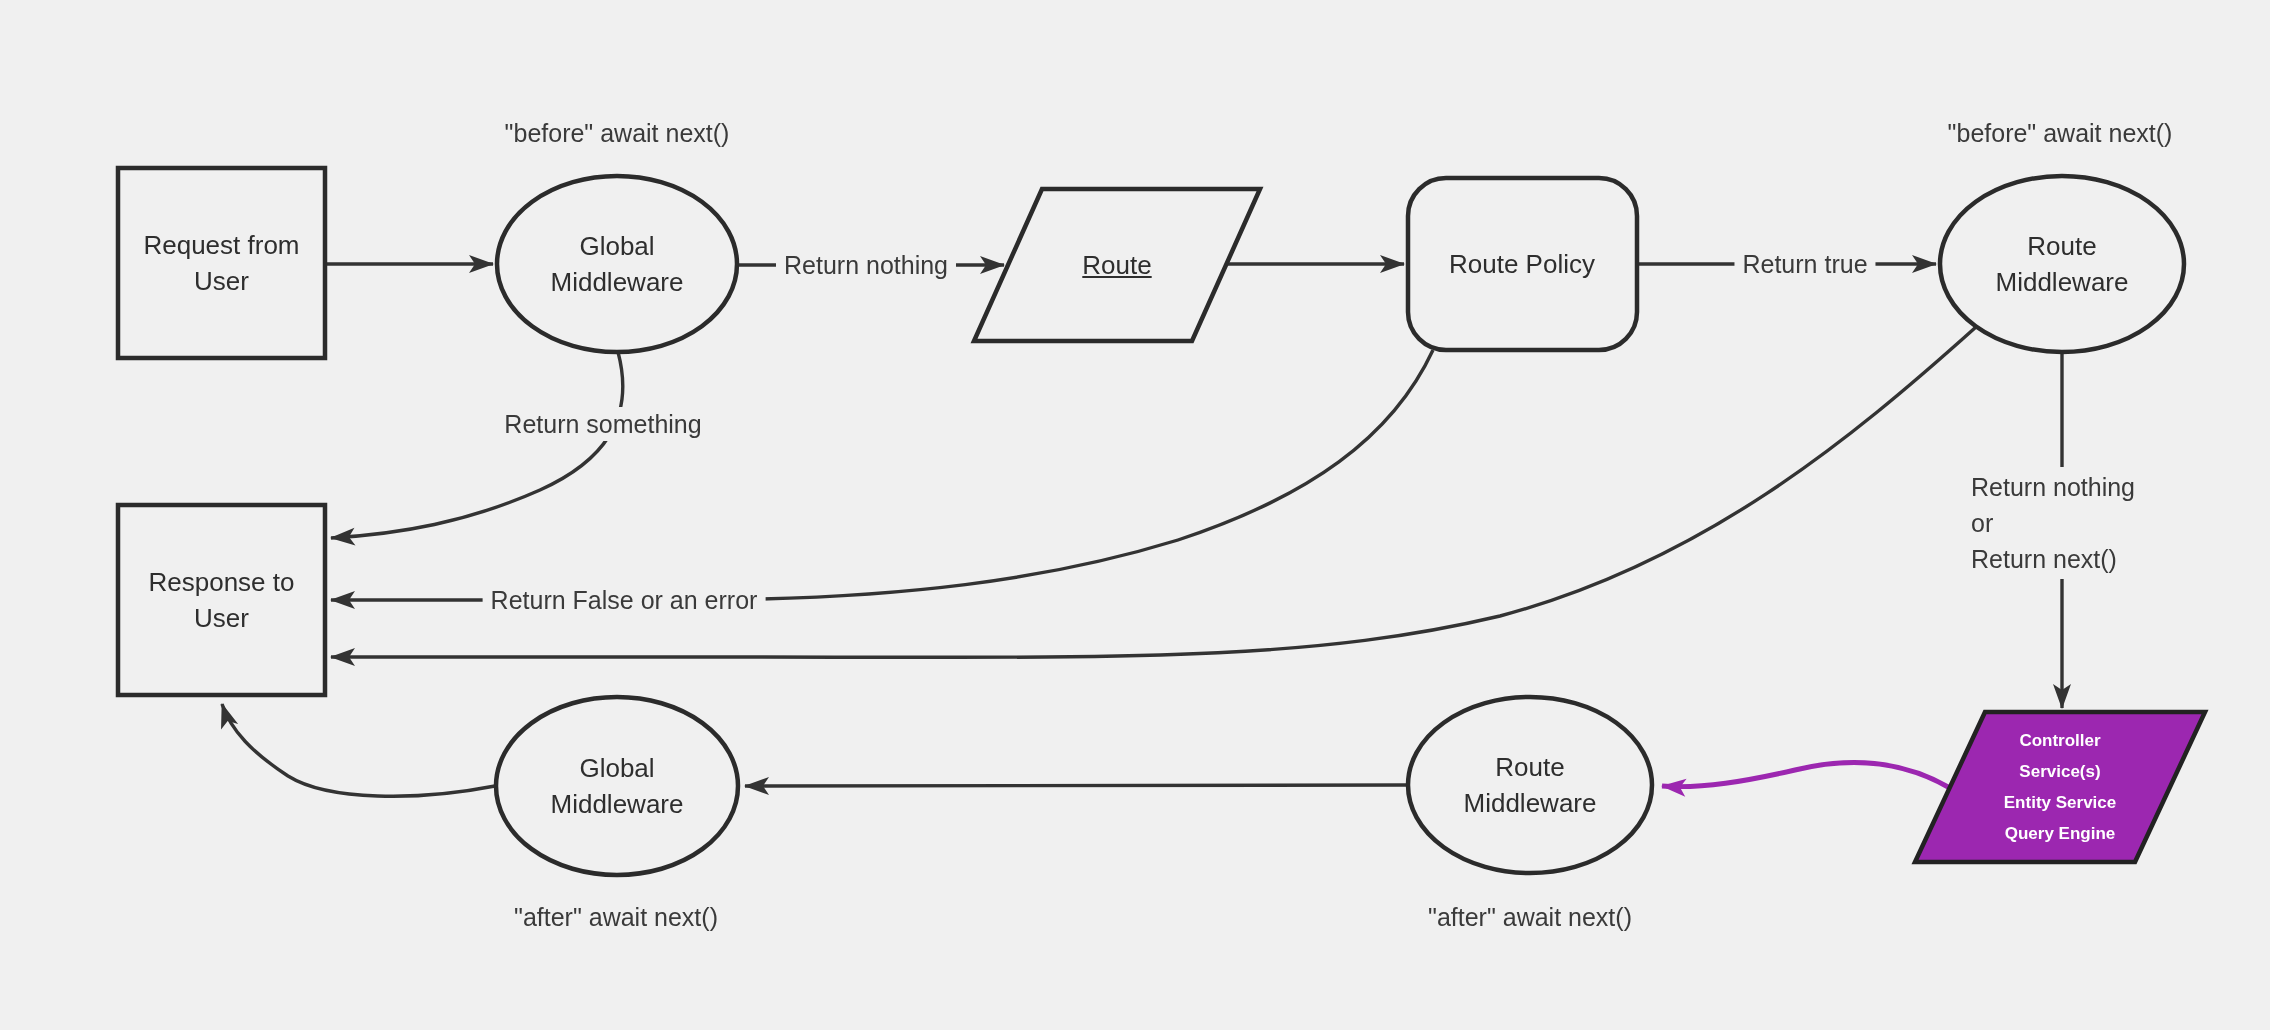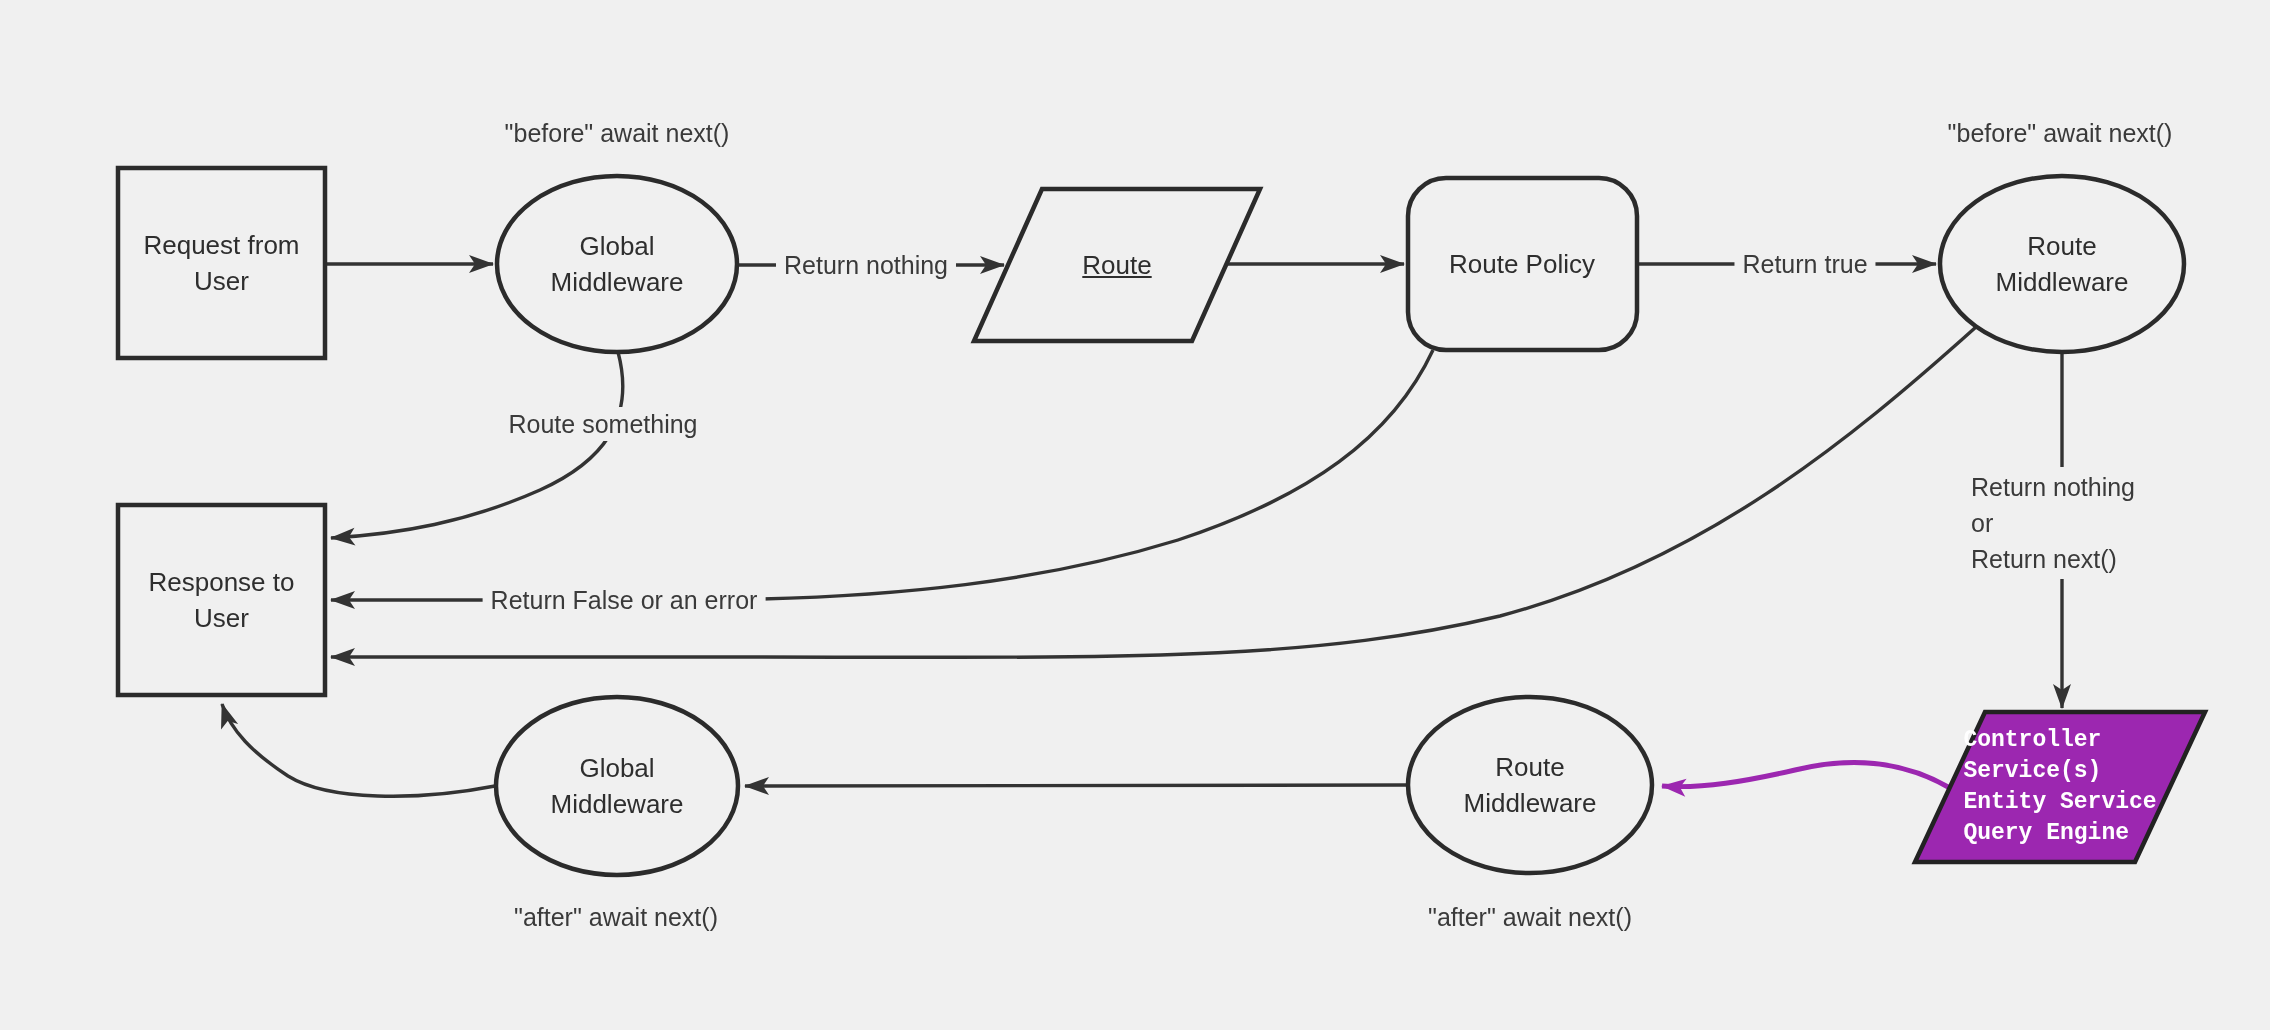--- a/index.html
+++ b/index.html
@@ -27,22 +27,23 @@
   }
   .edge-label.multiline{
     transform:translateY(-50%);
     white-space:pre-line;
     text-align:left;
     line-height:36px;
   }
   .purple-label{
     position:absolute;z-index:2;
     transform:translate(-50%,-50%);
+    text-align:center;
     white-space:pre-line;
-    font-size:23px;line-height:31px;font-weight:bold;color:#ffffff;font-family:Liberation Mono, monospace;
+    font-size:17px;line-height:31px;font-weight:bold;color:#ffffff;
   }
 </style>
 </head>
 <body>
 
 <div id="canvas">
 
   <svg id="diagram-svg" width="2270" height="1030" viewBox="0 0 2270 1030">
     <defs>
       <marker id="arrow-dark" viewBox="0 0 27 20" refX="25" refY="10" markerWidth="27" markerHeight="20" markerUnits="userSpaceOnUse" orient="auto">
@@ -88,21 +89,21 @@
   <div class="node-label" style="left:517px;top:708px;width:200px;height:156px;">Global Middleware</div>
   <div class="purple-label" style="left:2060px;top:787px;">Controller
 Service(s)
 Entity Service
 Query Engine</div>
 
   <div class="edge-label" style="left:617px;top:133px;">"before" await next()</div>
   <div class="edge-label" style="left:2060px;top:133px;">"before" await next()</div>
   <div class="edge-label" style="left:866px;top:265px;">Return nothing</div>
   <div class="edge-label" style="left:1761px;top:264px;margin-left:44px;">Return true</div>
-  <div class="edge-label" style="left:603px;top:424px;">Route something</div>
+  <div class="edge-label" style="left:603px;top:424px;">Return something</div>
   <div class="edge-label" style="left:624px;top:600px;text-align:center;">Return False or an error</div>
   <div class="edge-label multiline" style="left:1963px;top:523px;">Return nothing
 or
 Return next()</div>
   <div class="edge-label" style="left:616px;top:917px;">"after" await next()</div>
   <div class="edge-label" style="left:1530px;top:917px;">"after" await next()</div>
 
 </div>
 
 </body></html>

